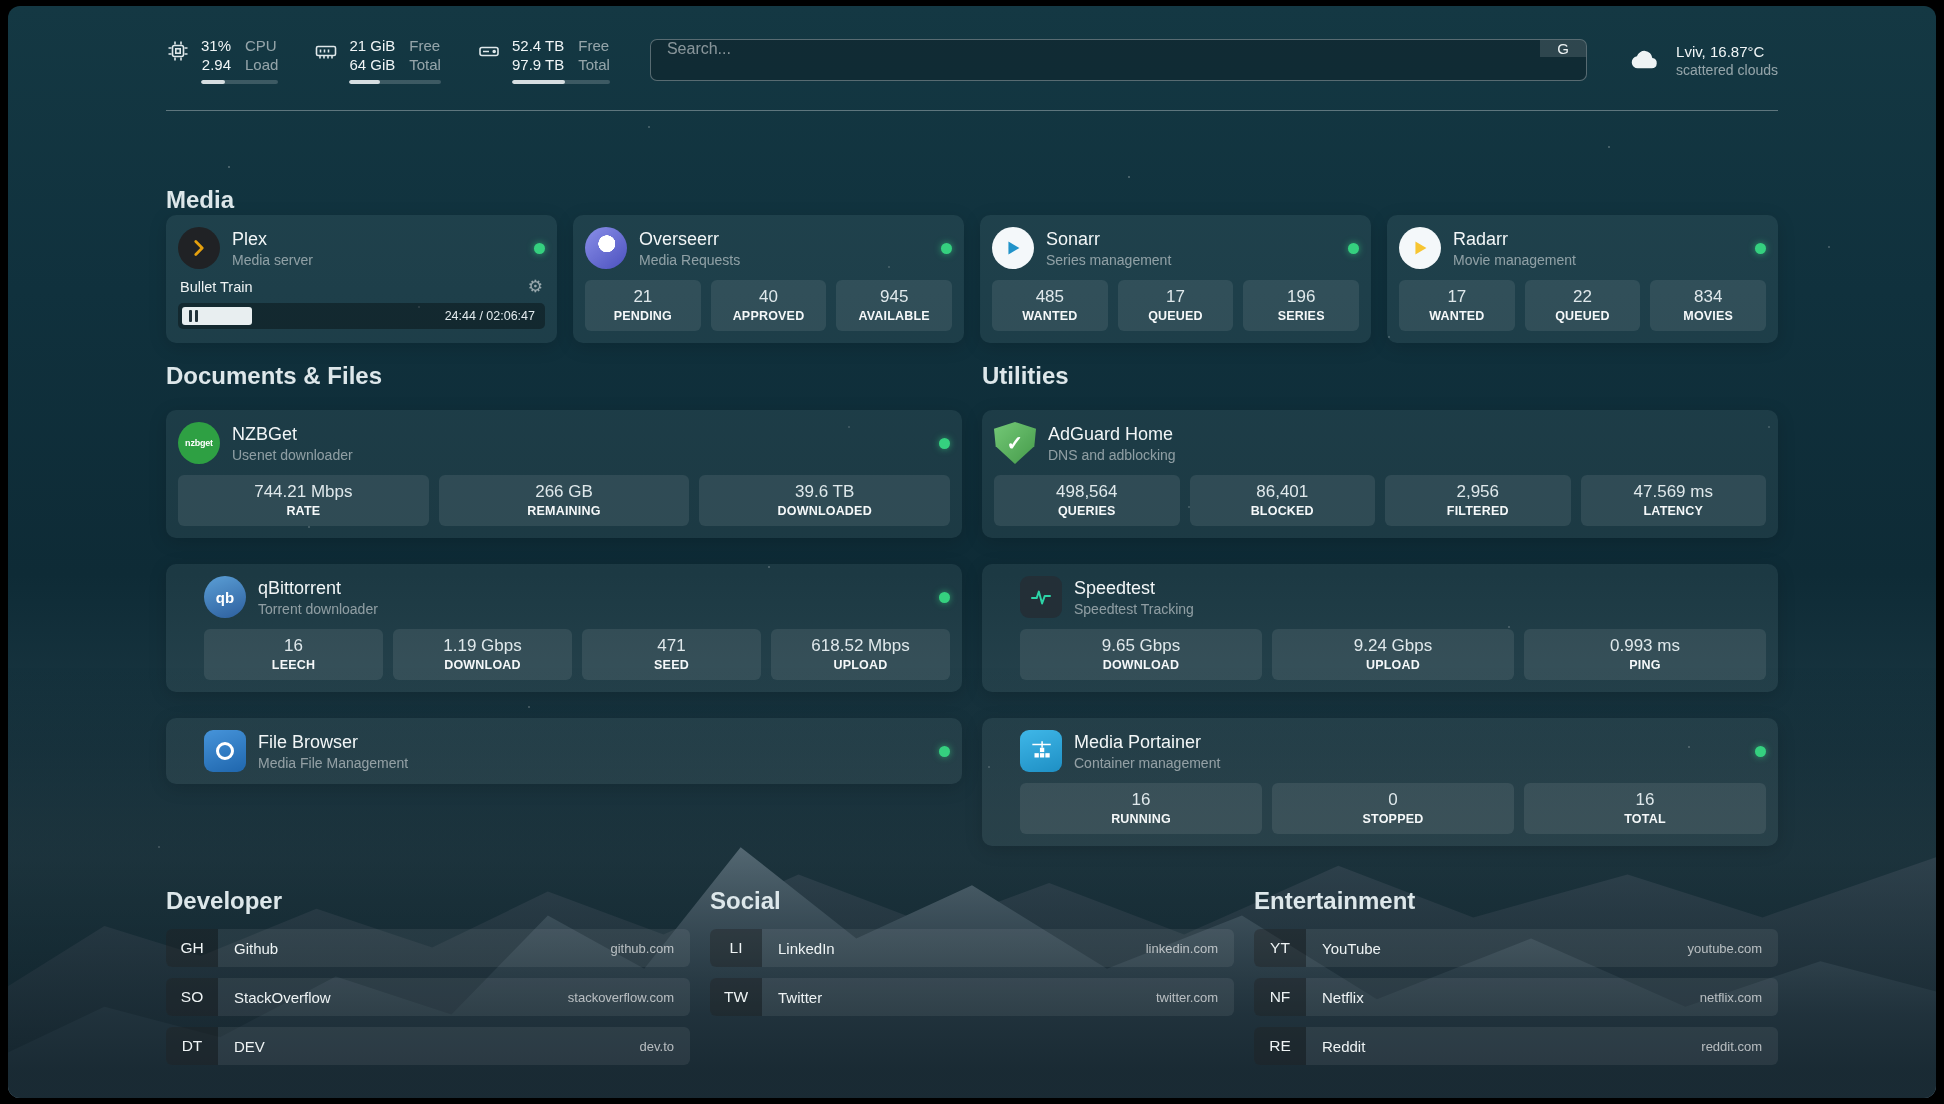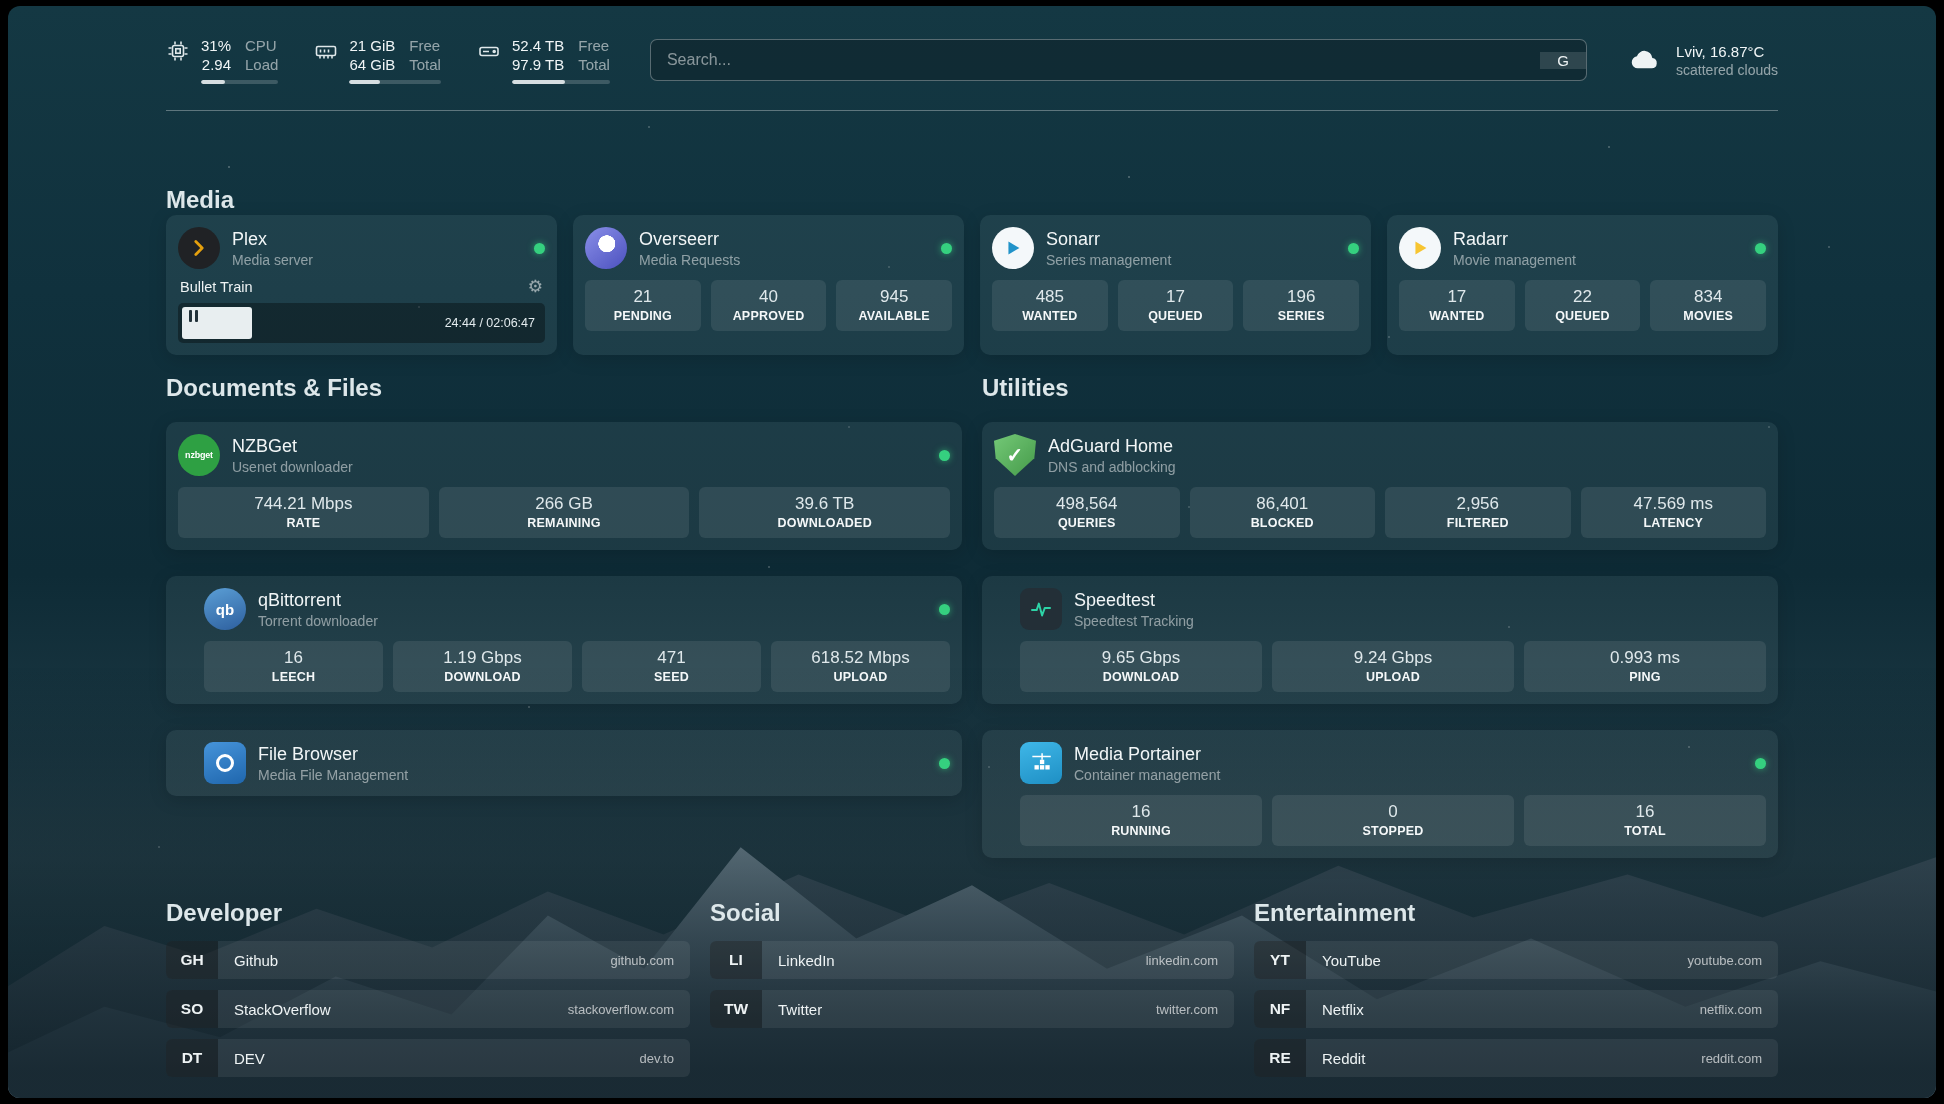--- a/index.html
+++ b/index.html
@@ -48,21 +48,21 @@
   
   .resources { display: flex; gap: 36px; align-items: flex-start; }
   .res-widget { display: flex; gap: 11px; align-items: flex-start; }
   .res-icon { color: #dfe8ea; margin-top: 3px; }
   .res-rows { display: flex; gap: 14px; }
   .res-vals { display: flex; flex-direction: column; align-items: flex-end; color: #f0f5f6; font-size: 15px; line-height: 19px; }
   .res-labels { display: flex; flex-direction: column; color: rgba(255,255,255,.55); font-size: 15px; line-height: 19px; }
   .res-bar { margin-top: 6px; height: 4px; border-radius: 2px; background: rgba(255,255,255,.18); overflow: hidden; }
   .res-bar-fill { height: 100%; background: #d6dee1; border-radius: 2px; }
   
-  .searchbar { flex: 1; display: flex; align-items: center; height: 42px; max-width: 990px;
+  .searchbar { flex: 1; display: flex; align-items: flex-start; height: 42px; max-width: 990px;
     margin: 0 40px; background: rgba(14,34,42,.55); border: 1px solid rgba(255,255,255,.3);
     border-radius: 7px; overflow: hidden; }
   .searchbar input { flex: 1; background: transparent; border: none; outline: none; color: #fff; padding: 0 16px; font-size: 16px; font-family: "Liberation Sans", sans-serif; }
   .searchbar input::placeholder { color: rgba(255,255,255,.5); }
   .search-provider { width: 46px; display: flex; align-items: center; justify-content: center;
     background: rgba(255,255,255,.13); color: #eef3f4; font-size: 15px; cursor: pointer; }
   
   .weather { display: flex; align-items: center; gap: 13px; margin-left: auto; cursor: pointer; }
   .weather-loc { color: #f0f5f6; font-size: 15px; line-height: 19px; }
   .weather-cond { color: rgba(255,255,255,.55); font-size: 14px; line-height: 18px; }
@@ -80,37 +80,37 @@
     box-shadow: 0 0 7px rgba(53,208,127,.65); flex: 0 0 11px; }
   .stats { display: flex; gap: 10px; margin-top: 11px; }
   .stat { flex: 1; background: rgba(255,255,255,.085); border-radius: 6px; text-align: center; padding: 7px 2px; }
   .stat-value { font-size: 17px; line-height: 20px; color: #dfe8eb; }
   .stat-label { font-size: 12.5px; line-height: 15px; font-weight: 700; color: #f5f8f9; margin-top: 2px; letter-spacing: .2px; }
   
   .np { margin-top: 9px; }
   .np-top { display: flex; align-items: center; justify-content: space-between; padding: 0 2px; }
   .np-title { font-size: 14.5px; color: #eef3f4; }
   .gear { color: rgba(255,255,255,.55); font-size: 17px; cursor: pointer; line-height: 1; }
-  .np-bar { margin-top: 8px; position: relative; height: 40px; border-radius: 5px; background: rgba(0,0,0,.35); }
+  .np-bar { margin-top: 8px; position: relative; height: 26px; border-radius: 5px; background: rgba(0,0,0,.35); }
   .np-fill { position: absolute; left: 4px; top: 4px; bottom: 4px; border-radius: 3px; background: #e8eef0; }
   .np-pause { position: absolute; left: 11px; top: 7px; display: flex; gap: 3px; cursor: pointer; }
   .np-pause i { width: 3px; height: 12px; background: #22323a; border-radius: 1px; display: block; }
   .np-time { position: absolute; right: 10px; top: 0; bottom: 0; display: flex; align-items: center;
     font-size: 12.5px; color: #e3ebee; }
   
   .two-col { display: grid; grid-template-columns: 1fr 1fr; gap: 20px; margin-top: 18px; }
   .col .card { margin-top: 19px; }
   .col .card + .card { margin-top: 26px; padding-left: 38px; }
   
   .bookmarks { display: grid; grid-template-columns: repeat(3, 1fr); gap: 20px; margin-top: 40px; }
   .bm-rows { margin-top: 13px; }
   .bm-row { display: flex; align-items: center; height: 38px; background: rgba(255,255,255,.07);
     border-radius: 6px; overflow: hidden; margin-bottom: 11px; cursor: pointer; }
   .bm-abbr { width: 52px; align-self: stretch; background: rgba(0,0,0,.32); display: flex;
-    align-items: center; justify-content: center; font-size: 15.5px; font-weight: 700; color: #eef3f4; }
+    align-items: center; justify-content: center; font-size: 15.5px; font-weight: 400; color: #eef3f4; }
   .bm-name { margin-left: 16px; font-size: 15px; color: #eef3f4; }
   .bm-url { margin-left: auto; margin-right: 16px; font-size: 13px; color: rgba(255,255,255,.65); }
   
   .i-plex { background: #202225; }
   .i-overseerr { background: radial-gradient(circle at 52% 40%, #ffffff 0 25%, rgba(255,255,255,0) 26%),
     linear-gradient(140deg, #8a8fe8, #4c51bf); }
   .i-sonarr { background: #f4f8fa; }
   .i-radarr { background: #f4f8fa; }
   .i-nzbget { background: #2ea043; color: #fff; font-weight: 700; font-size: 9px; letter-spacing: -.2px; }
   .i-qbit { background: linear-gradient(160deg, #5b9fd6, #2d5f9e); color: #fff; font-weight: 700; font-size: 15px; }

